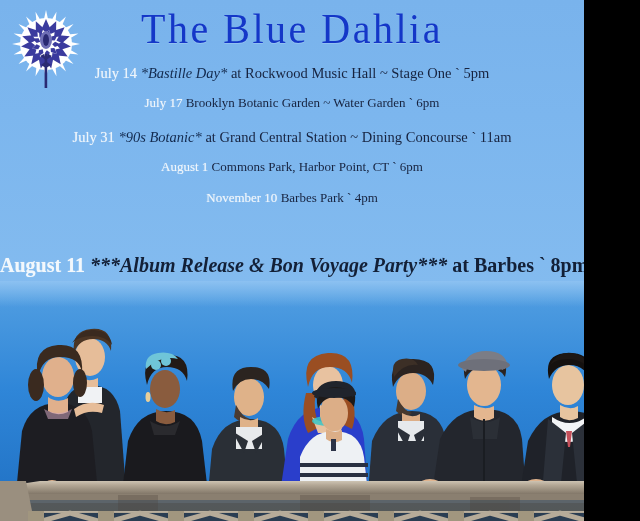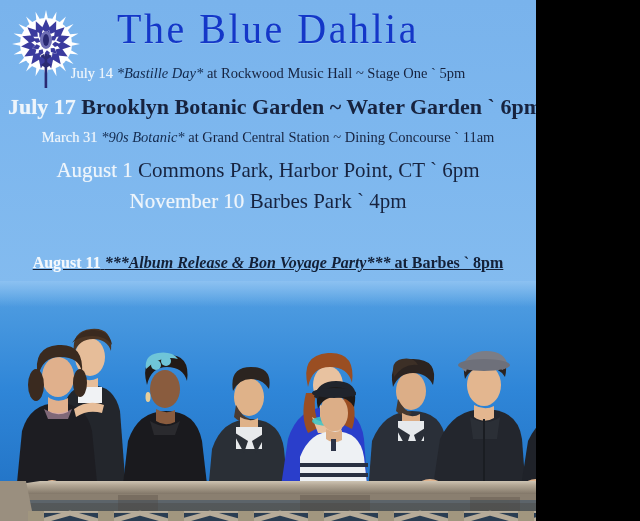--- a/index.html
+++ b/index.html
@@ -8,21 +8,21 @@
     padding: 0;
     background: #000;
   }
   body {
     font-family: "Liberation Serif", "DejaVu Serif", serif;
   }
 
   
   #poster {
     position: relative;
-    width: 536px;
+    width: 584px;
     height: 521px;
     overflow: hidden;
     background: linear-gradient(180deg,
                 #79b3ec 0%,
                 #7cb6ee 22%,
                 #83bbef 55%,
                 #8cc1f1 78%,
                 #93c5f2 100%);
   }
 
@@ -78,34 +78,33 @@
   }
   .listing .starred {
     font-style: italic;
   }
   .listing .body {
     color: #17233f;
   }
 
   
   .sz-sm  { font-size: 14.5px; height: 22px; }
-  .sz-md  { font-size: 21px; height: 23px; }
-  .sz-lg  { font-size: 22px; height: 26px; font-weight: bold; }
+  .sz-md  { font-size: 13px; height: 23px; }
+  .sz-lg  { font-size: 13px; height: 26px; }
 
   
   #headline {
     position: absolute;
     left: 0; right: 0;
     top: 254px;
     text-align: center;
     white-space: nowrap;
-    font-size: 16px;
+    font-size: 20px;
     font-weight: bold;
     color: #132037;
-    text-decoration: underline;
   }
   #headline .date {
     color: #f3f8fc;
     font-weight: bold;
     font-style: normal;
     text-shadow: 0 0 1px rgba(255,255,255,0.5);
   }
   #headline .starred { font-style: italic; }
 
   
@@ -213,21 +212,21 @@
     </div>
 
 
     <div class="listing sz-lg">
       <span class="date">July 17</span>
       <span class="starred"></span>
       <span class="body"> Brooklyn Botanic Garden ~ Water Garden ` 6pm</span>
     </div>
 
     <div class="listing sz-sm">
-      <span class="date">March 31</span>
+      <span class="date">July 31</span>
       <span class="starred">*90s Botanic*</span>
       <span class="body"> at Grand Central Station ~ Dining Concourse ` 11am</span>
     </div>
 
     <div class="listing sz-md">
       <span class="date">August 1</span>
       <span class="starred"></span>
       <span class="body"> Commons Park, Harbor Point, CT ` 6pm</span>
     </div>
 

